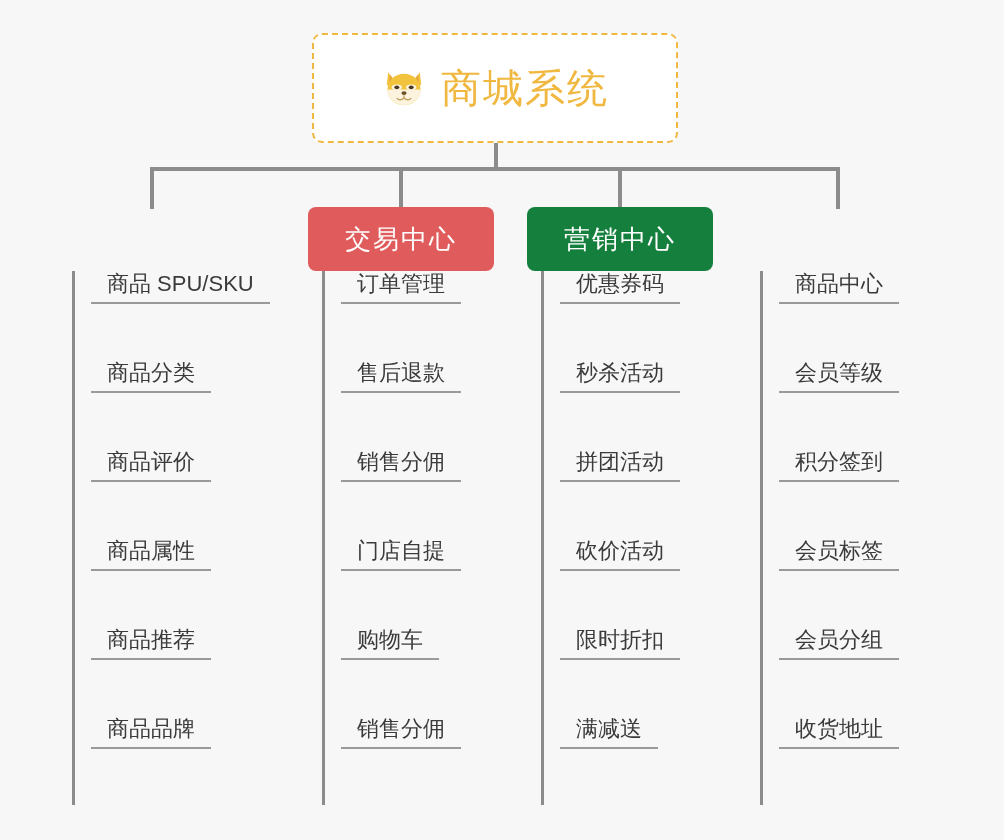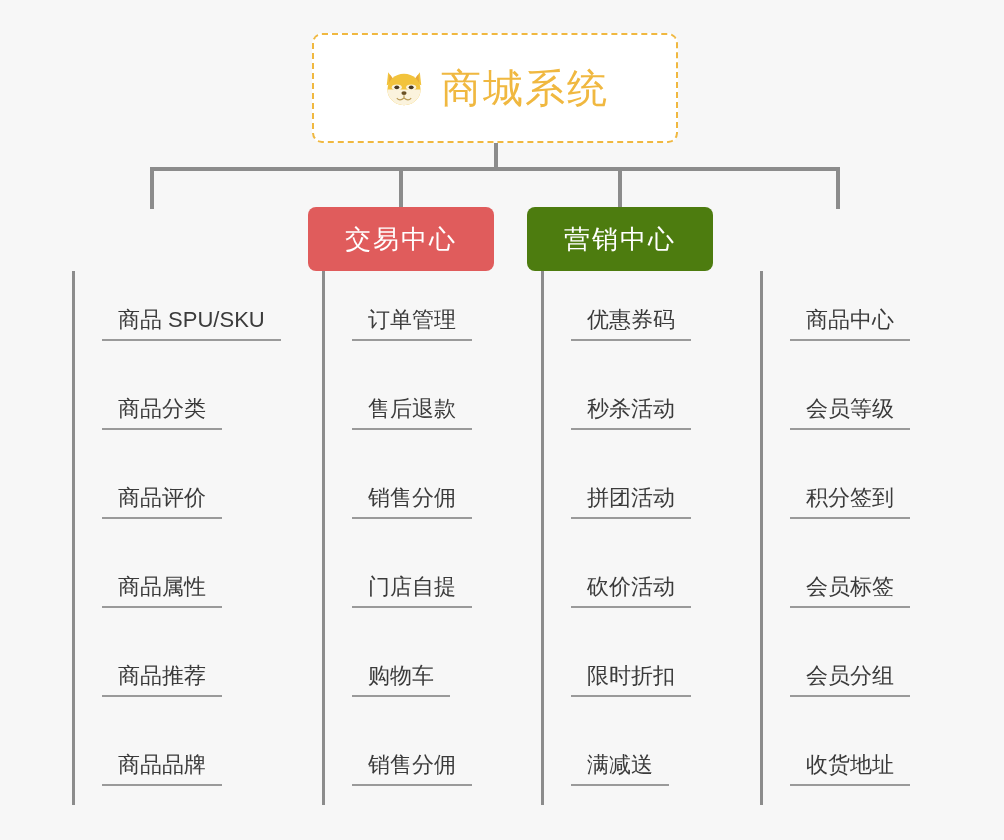--- a/index.html
+++ b/index.html
@@ -51,23 +51,23 @@
   .cat-label{
     font-size:26px;color:#ffffff;letter-spacing:2px;white-space:nowrap;
   }
 
   
   .leaf-col{position:absolute;top:271px;}
   .leaf-spine{
     position:absolute;left:0;top:0;width:3px;background:#8c8c8c;
   }
   .leaf-item{
-    position:absolute;left:16px;
+    position:absolute;left:5px;
     height:106px;
-    display:flex;align-items:center;
+    display:flex;align-items:flex-start;
   }
   .leaf-inner{
     position:relative;
     margin-left:14px;
     padding:0 16px 6px 16px;
     border-bottom:2px solid #9a9a9a;
     display:flex;align-items:flex-end;
   }
   .leaf-label{
     font-size:22px;color:#3b3b3b;white-space:nowrap;line-height:1.15;
@@ -171,21 +171,21 @@
         <div class="leaf-inner">
           <span class="leaf-label">购物车</span>
         </div>
       </div>
       <div class="leaf-item" style="top: 445px;">
         <div class="leaf-inner">
           <span class="leaf-label">销售分佣</span>
         </div>
       </div>
     </div>
-    <div class="cat-box" style="left: 527px; width: 186px; background: #4d7c0f;">
+    <div class="cat-box" style="left: 527px; width: 186px; background: #15803d;">
       <span class="cat-label">营销中心</span>
     </div>
     <div class="leaf-col" style="left: 541px; height: 534px;">
       <div class="leaf-spine" style="height: 534px;"></div>
       <div class="leaf-item" style="top: 0px;">
         <div class="leaf-inner">
           <span class="leaf-label">优惠券码</span>
         </div>
       </div>
       <div class="leaf-item" style="top: 89px;">

